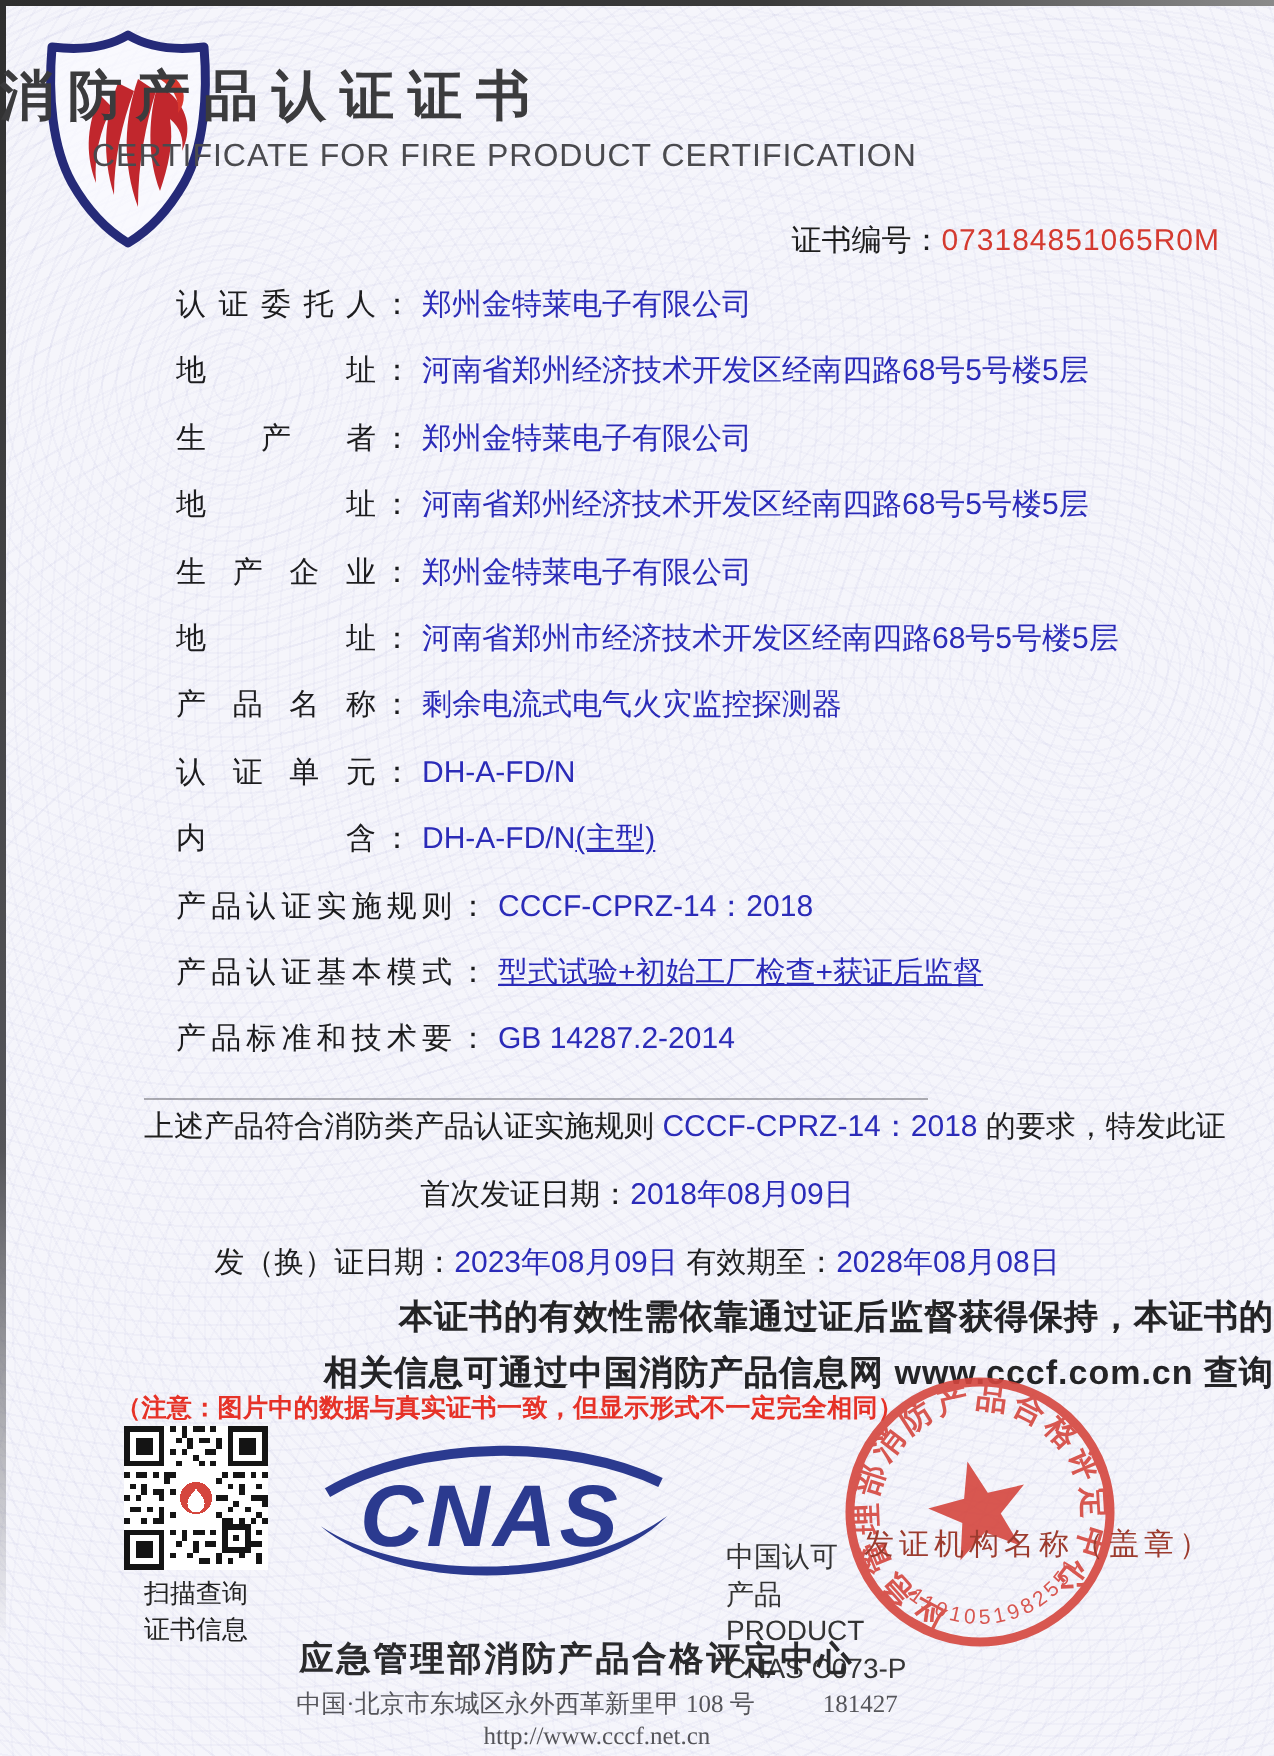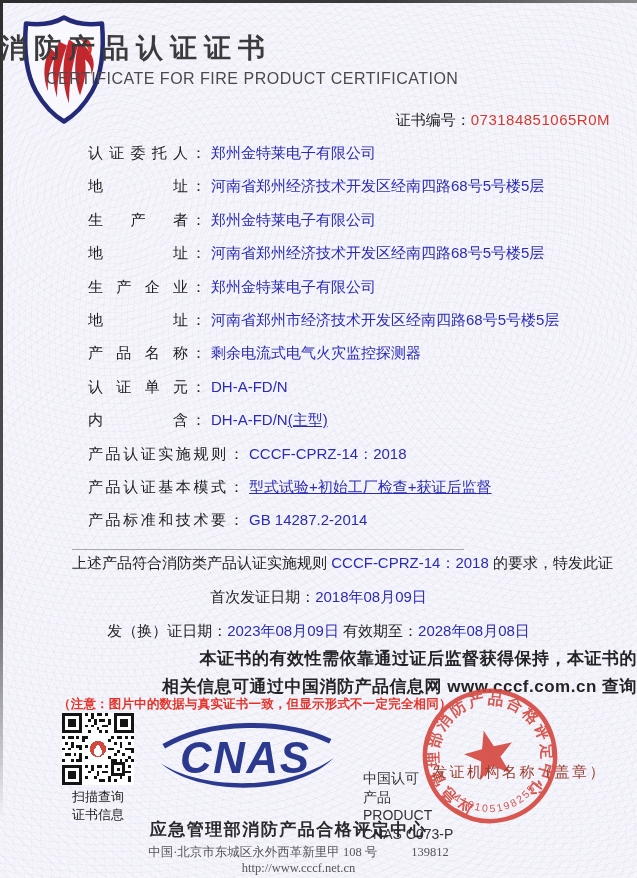--- a/index.html
+++ b/index.html
@@ -227,16 +227,16 @@
       </text>
       <text font-size="10.5" fill="#d5463e" letter-spacing="2" font-family="Liberation Sans, sans-serif">
         <textPath href="#sealNum" startOffset="6">1101051982551</textPath>
       </text>
     </g>
   </svg>
   <div class="seal-overlay">发证机构名称（盖章）</div>
 
   <div class="footer-org">应急管理部消防产品合格评定中心</div>
   <div class="footer-addr">
-    <span>中国·北京市东城区永外西革新里甲 108 号</span><span class="post">139812</span>
+    <span>中国·北京市东城区永外西革新里甲 108 号</span><span class="post">181427</span>
   </div>
   <div class="footer-url">http://www.cccf.net.cn</div>
 </div>
 
 </body></html>

